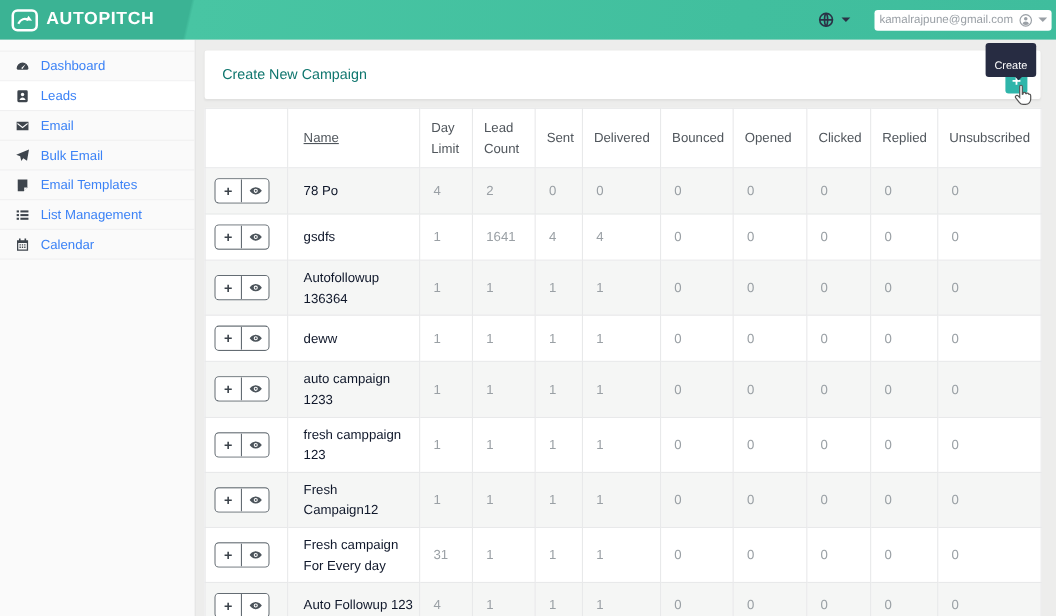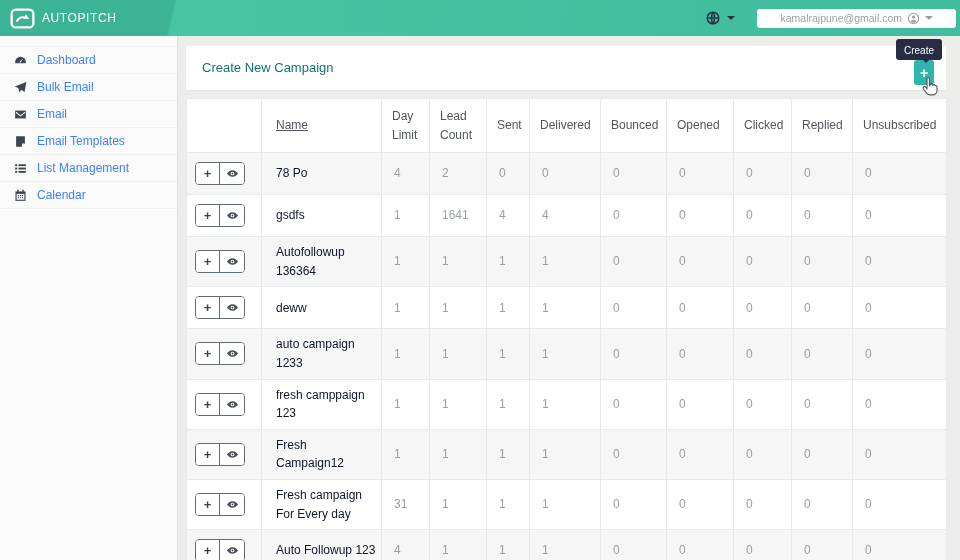--- a/index.html
+++ b/index.html
@@ -4,26 +4,26 @@
 <style>
   * { margin:0; padding:0; box-sizing:border-box; }
   html,body { width:960px; height:560px; overflow:hidden; }
   body { font-family:"Liberation Sans","DejaVu Sans",sans-serif; background:#ededec; position:relative; }
 
   
   .topbar { position:absolute; top:0; left:0; right:0; height:36px;
     background:linear-gradient(103deg,#3bb394 0%,#3bb394 18%,#48c5a3 18.3%,#41bf9e 70%,#3fbd9d 100%);
     display:flex; align-items:center; z-index:30; }
   .brand { display:flex; align-items:center; gap:7px; padding-left:10px; }
-  .brand-text { color:#fff; font-weight:400; font-size:12px; letter-spacing:.6px; }
+  .brand-text { color:#fff; font-weight:700; font-size:16px; letter-spacing:.6px; }
   .top-right { position:absolute; right:0; top:0; height:36px; display:flex; align-items:center; }
   .globe-btn { display:flex; align-items:center; gap:6px; margin-right:22px; cursor:pointer; }
   .caret { width:0; height:0; border-left:4px solid transparent; border-right:4px solid transparent; border-top:4px solid #2b3246; }
   .user-box { background:#fff; border-radius:3px; height:19px; display:flex; align-items:center; gap:5px;
-    padding:0 23px; margin-right:4px; cursor:pointer; }
+    padding:0 4px; margin-right:4px; cursor:pointer; }
   .user-email { font-size:10.5px; color:#9aa0a6; }
   .user-box .caret { border-top-color:#9aa0a6; }
 
   
   .sidebar { position:absolute; top:36px; left:0; bottom:0; width:178px; background:#fafafa;
     border-right:1px solid #e2e2e2; z-index:10; }
   .nav { list-style:none; margin-top:10px; border-top:1px solid #efefef; }
   .nav-item { height:27px; display:flex; align-items:center; gap:10px; padding-left:13px;
     border-bottom:1px solid #f0f0f1; font-size:12px; color:#3b82f6; cursor:pointer; }
   .nav-item.active { background:#ffffff; }
@@ -33,21 +33,21 @@
   
   .main { position:absolute; top:36px; left:178px; right:0; bottom:0; }
 
   .panel { margin:10px 14px 0 8px; height:44px; background:#fff; position:relative;
     border-radius:2px; box-shadow:0 1px 2px rgba(0,0,0,.05); }
   .panel-title { position:absolute; left:16px; top:0; line-height:44px; font-size:13px; color:#0f766e; }
   .create-btn { position:absolute; right:12px; top:14px; width:20px; height:25px; background:#2fb5aa;
     border:none; border-radius:3px; color:#fff; font-size:14px; font-weight:bold;
     display:flex; align-items:center; justify-content:center; cursor:pointer; }
   .tooltip { position:absolute; right:4px; top:-7px; background:#272c42; color:#fff; font-size:10px;
-    padding:6px 8px 4px; border-radius:3px; z-index:5; }
+    padding:16px 8px 4px; border-radius:3px; z-index:5; }
   .tooltip:after { content:""; position:absolute; bottom:-7px; right:12px;
     border:4px solid transparent; border-top-color:#272c42; }
   .cursor-hand { position:absolute; right:3px; top:29px; width:24px; height:24px; z-index:6; pointer-events:none; }
 
   
   .table-wrap { margin:8px 14px 0 8px; }
   table { width:100%; border-collapse:collapse; table-layout:fixed; background:#fff; font-size:12px; }
   th, td { border:1px solid #e8e9ea; text-align:left; vertical-align:middle; }
   th { font-weight:500; color:#50565c; padding:8px 2px 8px 10px; height:46px; background:#fff; line-height:1.55; }
   th.c-name { padding-left:14px;text-decoration:underline; }
@@ -104,36 +104,46 @@
   <ul class="nav">
     <li class="nav-item">
       <span class="nav-ico">
         <svg viewBox="0 0 16 16">
             <path d="M8 3.4A6.6 6.6 0 0 0 1.4 10c0 .9.5 1.5 1.4 1.5h10.4c.9 0 1.4-.6 1.4-1.5A6.6 6.6 0 0 0 8 3.4z"></path>
             <path fill="#fafafa" d="M7.1 9.1l4.3-3.6-3.1 4.8A.85.85 0 1 1 7.1 9.1z"></path>
           </svg>
       </span>
       <span>Dashboard</span>
     </li>
-    <li class="nav-item">
-      <span class="nav-ico">
-        <svg viewBox="0 0 16 16">
-            <path d="M15.2 1.2L.9 6.9l4.4 1.7 1.3 5.4 2.2-3.1 4.2 2.7z"></path>
-          </svg>
-      </span>
-      <span>Bulk Email</span>
+    <li class="nav-item active">
+      <span class="nav-ico">
+        <svg viewBox="0 0 16 16">
+            <rect x="2.2" y="1.4" width="11.6" height="13.2" rx="1.6"></rect>
+            <circle fill="#fff" cx="8" cy="6.1" r="1.9"></circle>
+            <path fill="#fff" d="M4.6 12.2c.4-2 1.9-2.9 3.4-2.9s3 .9 3.4 2.9z"></path>
+          </svg>
+      </span>
+      <span>Leads</span>
     </li>
     <li class="nav-item">
       <span class="nav-ico">
         <svg viewBox="0 0 16 16">
             <path d="M1.4 3.2h13.2v9.6H1.4z"></path>
             <path fill="#fafafa" d="M2.3 4.4L8 8.8l5.7-4.4v1.7L8 10.5 2.3 6.1z"></path>
           </svg>
       </span>
       <span>Email</span>
+    </li>
+    <li class="nav-item">
+      <span class="nav-ico">
+        <svg viewBox="0 0 16 16">
+            <path d="M15.2 1.2L.9 6.9l4.4 1.7 1.3 5.4 2.2-3.1 4.2 2.7z"></path>
+          </svg>
+      </span>
+      <span>Bulk Email</span>
     </li>
     <li class="nav-item">
       <span class="nav-ico">
         <svg viewBox="0 0 16 16">
             <path d="M2.6 1.4h10.8V10l-4 4.6H2.6z"></path>
             <path fill="#fafafa" d="M9.8 14.6V10.4h3.6z"></path>
           </svg>
       </span>
       <span>Email Templates</span>
     </li>

